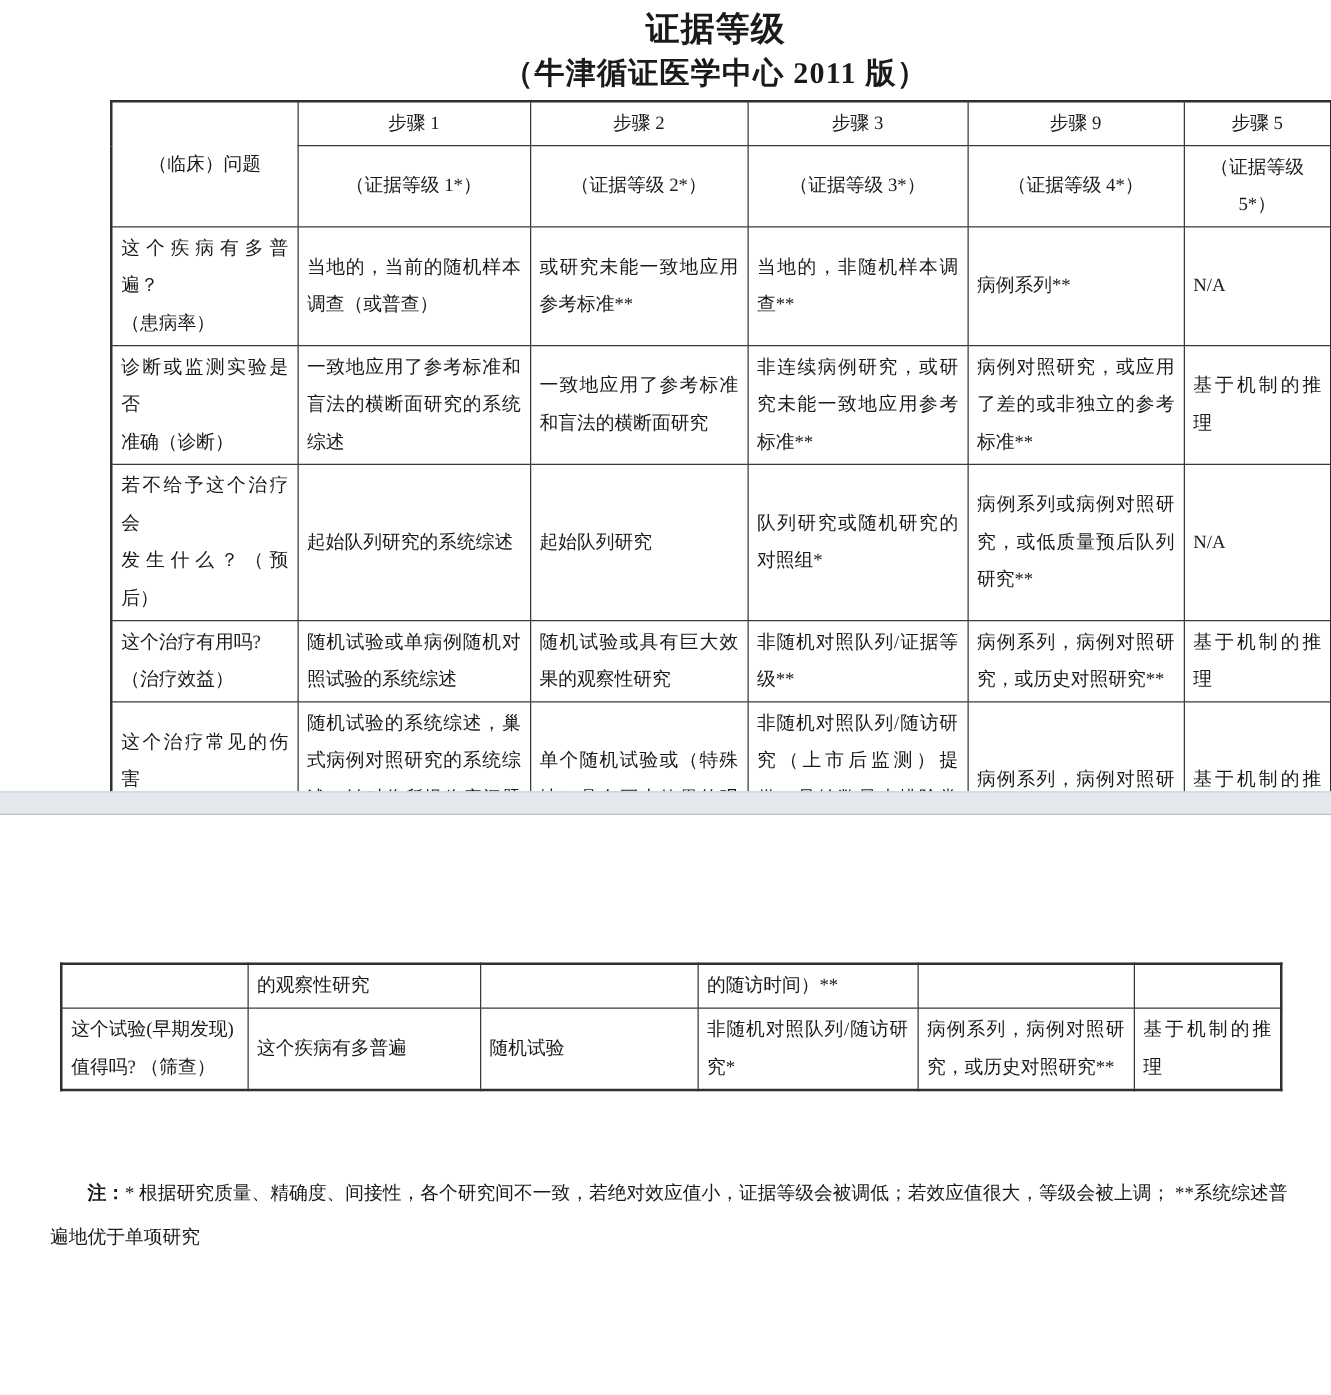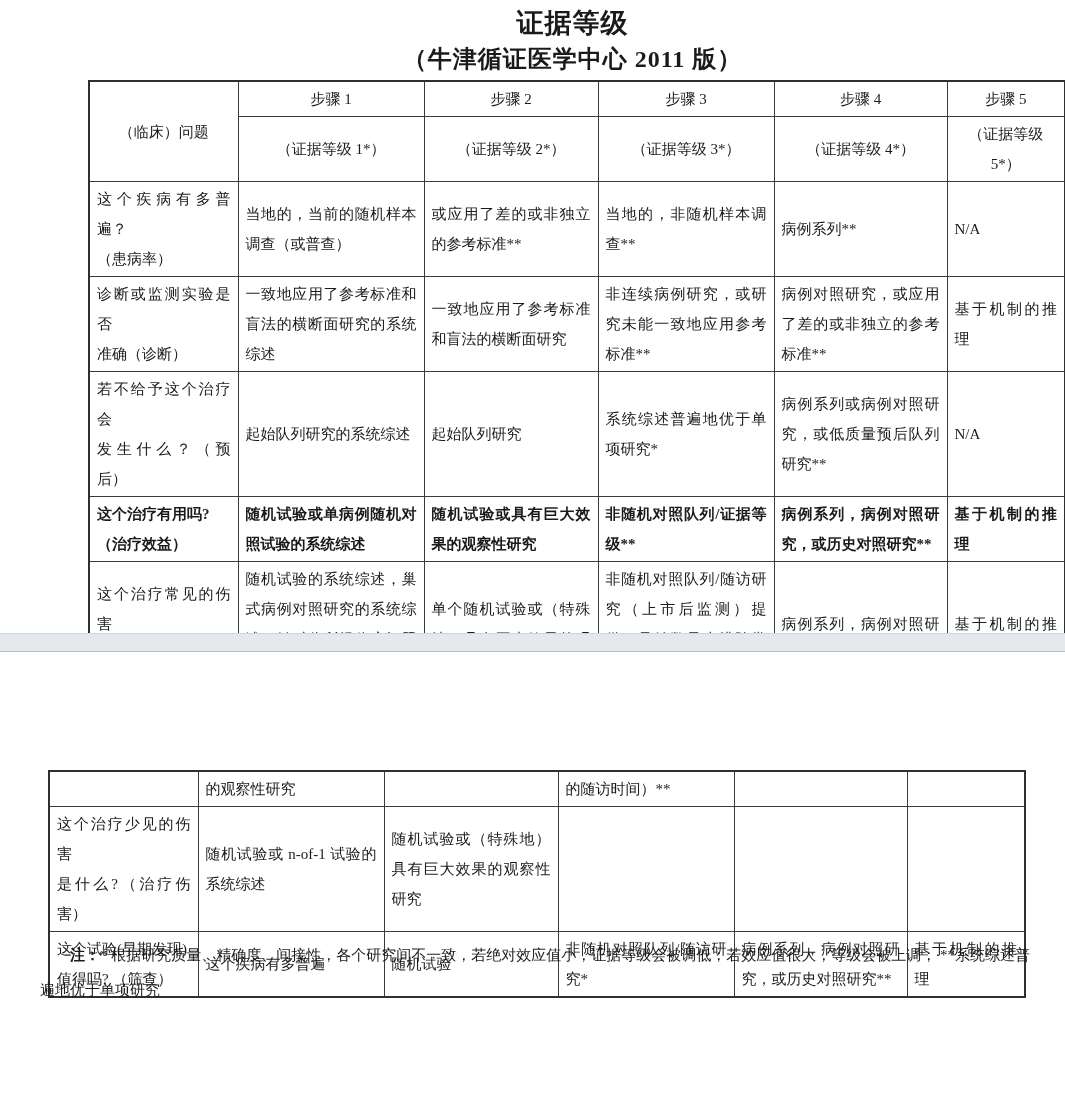--- a/index.html
+++ b/index.html
@@ -49,21 +49,21 @@
   }
   table.ev th { text-align: center; }
   th.step { font-weight: bold; height: 27px; }
   th.level { font-weight: normal; height: 28px; }
   th.corner { font-weight: bold; text-align: left; padding-left: 10px; }
   td.q { white-space: pre-line; text-align: left; }
   td.c { text-align: center; }
   tr.r1 td { height: 72px; }
   tr.r2 td { height: 71px; }
   tr.r3 td { height: 55px; }
-  tr.r4 td { height: 57px; font-weight: bold; }
+  tr.r4 td { height: 57px; }
   tr.r5 td { height: 115px; }
   tr.s1 td { height: 30px; }
   tr.s2 td { height: 55px; }
   tr.s3 td { height: 55px; }
 
   .page-number {
     position: absolute; top: 518px; left: 0;
     width: 1065px; text-align: right;
     font-size: 14px; line-height: 18px;
   }
@@ -100,54 +100,54 @@
       <col style="width:176px">
         <col style="width:173px">
         <col style="width:118px">
     </colgroup>
     <tbody>
         <tr>
       <th class="corner" rowspan="2">（临床）问题</th>
       <th class="step">步骤 1</th>
       <th class="step">步骤 2</th>
       <th class="step">步骤 3</th>
-      <th class="step">步骤 4</th>
+      <th class="step">步骤 9</th>
       <th class="step">步骤 5</th>
     </tr>
     <tr>
       <th class="level">（证据等级 1*）</th>
       <th class="level">（证据等级 2*）</th>
       <th class="level">（证据等级 3*）</th>
       <th class="level">（证据等级 4*）</th>
       <th class="level">（证据等级 5*）</th>
     </tr>
     <tr class="r1">
       <td class="q">这个疾病有多普遍？
 （患病率）</td>
       <td>当地的，当前的随机样本调查（或普查）</td>
-      <td>或应用了差的或非独立的参考标准**</td>
+      <td>或研究未能一致地应用参考标准**</td>
       <td>当地的，非随机样本调查**</td>
       <td class="c">病例系列**</td>
       <td class="c">N/A</td>
     </tr>
     <tr class="r2">
       <td class="q">诊断或监测实验是否
 准确（诊断）</td>
       <td>一致地应用了参考标准和盲法的横断面研究的系统综述</td>
       <td>一致地应用了参考标准和盲法的横断面研究</td>
       <td>非连续病例研究，或研究未能一致地应用参考标准**</td>
       <td>病例对照研究，或应用了差的或非独立的参考标准**</td>
       <td class="c">基于机制的推理</td>
     </tr>
     <tr class="r3">
       <td class="q">若不给予这个治疗会
 发生什么？（预后）</td>
       <td>起始队列研究的系统综述</td>
       <td class="c">起始队列研究</td>
-      <td>系统综述普遍地优于单项研究*</td>
+      <td>队列研究或随机研究的对照组*</td>
       <td>病例系列或病例对照研究，或低质量预后队列研究**</td>
       <td class="c">N/A</td>
     </tr>
     <tr class="r4">
       <td class="q">这个治疗有用吗?
 （治疗效益）</td>
       <td>随机试验或单病例随机对照试验的系统综述</td>
       <td>随机试验或具有巨大效果的观察性研究</td>
       <td>非随机对照队列/证据等级**</td>
       <td>病例系列，病例对照研究，或历史对照研究**</td>
@@ -182,29 +182,20 @@
     </colgroup>
     <tbody>
         <tr class="s1">
       <td class="q"></td>
       <td>的观察性研究</td>
       <td></td>
       <td>的随访时间）**</td>
       <td></td>
       <td></td>
     </tr>
-    <tr class="s2">
-      <td class="q">这个治疗少见的伤害
-是什么?（治疗伤害）</td>
-      <td>随机试验或 n-of-1 试验的系统综述</td>
-      <td>随机试验或（特殊地）具有巨大效果的观察性研究</td>
-      <td></td>
-      <td></td>
-      <td></td>
-    </tr>
     <tr class="s3">
       <td class="q">这个试验(早期发现)
 值得吗?  （筛查）</td>
       <td>这个疾病有多普遍</td>
       <td class="c">随机试验</td>
       <td>非随机对照队列/随访研究*</td>
       <td>病例系列，病例对照研究，或历史对照研究**</td>
       <td class="c">基于机制的推理</td>
     </tr>
   </tbody>

